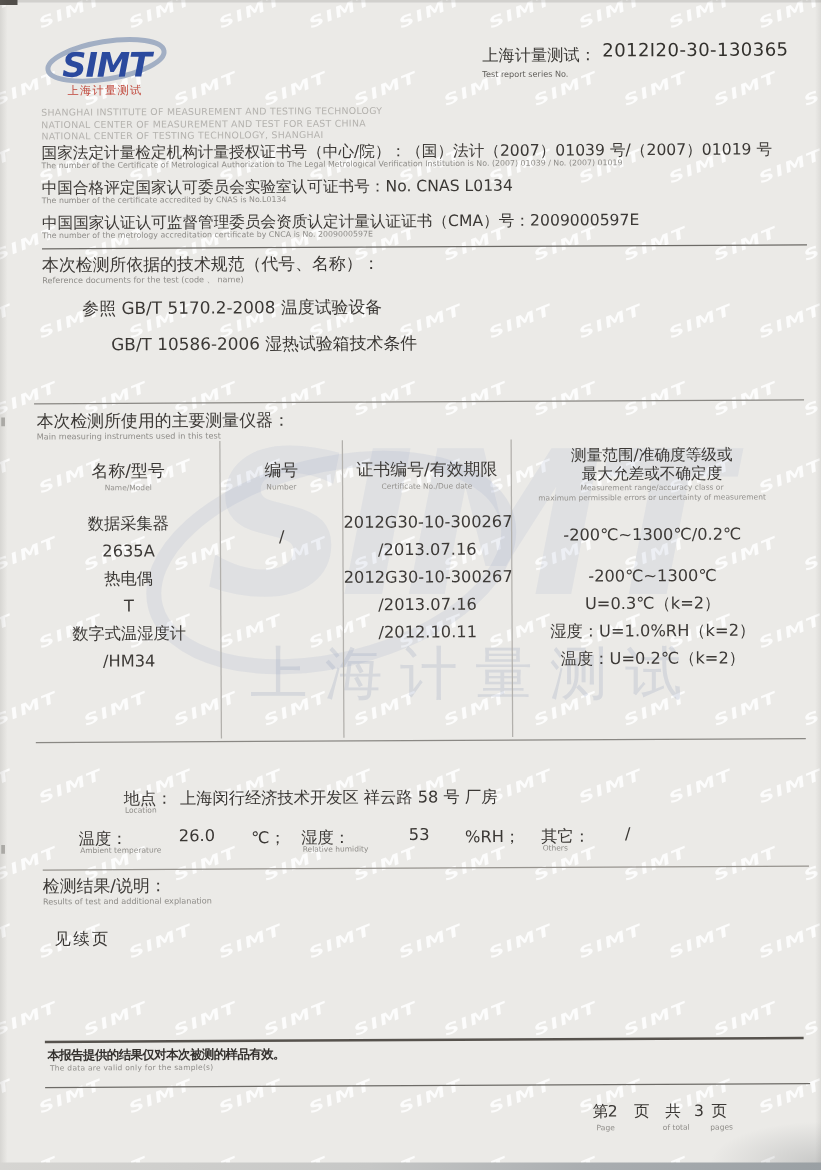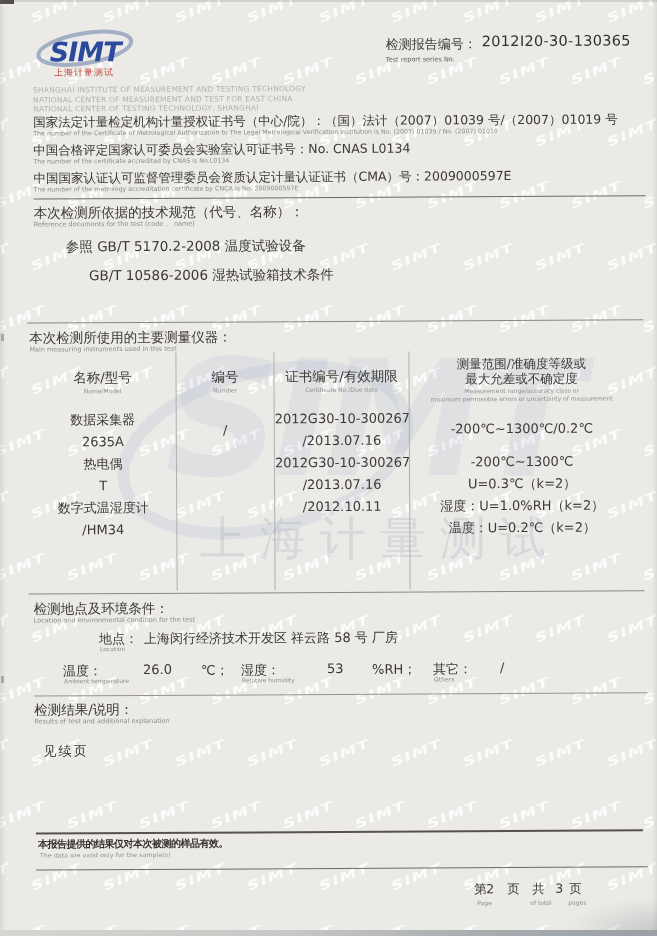--- a/index.html
+++ b/index.html
@@ -253,21 +253,21 @@
     </svg>
 
     <div class="abs inst">
       <div>SHANGHAI INSTITUTE OF MEASUREMENT AND  TESTING TECHNOLOGY</div>
       <div>NATIONAL CENTER OF MEASUREMENT AND TEST FOR EAST CHINA</div>
       <div>NATIONAL CENTER OF TESTING TECHNOLOGY, SHANGHAI</div>
     </div>
 
     <div class="abs repno">
       <div>
-        <span class="lab">检测报告编号：</span><span class="val">2012I20-30-130365</span>
+        <span class="lab">上海计量测试：</span><span class="val">2012I20-30-130365</span>
       </div>
       <div class="sub">Test report series No.</div>
     </div>
 
     <div class="abs cert" style="top:113px;">
       <div class="zh1">国家法定计量检定机构计量授权证书号（中心/院）：（国）法计（2007）01039 号/（2007）01019 号</div>
       <div class="en1">The number of the Certificate of Metrological Authorization to The Legal Metrological Verification Institution is No. (2007) 01039 / No. (2007) 01019</div>
     </div>
     <div class="abs cert" style="top:141px;">
       <div class="zh1">中国合格评定国家认可委员会实验室认可证书号：No. CNAS L0134</div>
@@ -332,24 +332,20 @@
         </div>
         <div class="l l44">-200℃~1300℃/0.2℃</div>
         <div class="l">-200℃~1300℃</div>
         <div class="l">U=0.3℃（k=2）</div>
         <div class="l">湿度：U=1.0%RH（k=2）</div>
         <div class="l">温度：U=0.2℃（k=2）</div>
       </div>
     </div>
     <div class="rule" style="top:592px;left:28px;width:616px;"></div>
 
-    <div class="abs sec" style="left:33px;top:599px;">
-      <div class="t">检测地点及环境条件：</div>
-      <div class="s">Location and environmental condition for the test</div>
-    </div>
 
     <div class="abs" style="left:0;top:629px;right:0;height:26px;">
       <span class="lbl" style="left:54px;margin-left:44px;">
         <span>地点：</span>
         <span class="sub">Location</span>
       </span>
       <span class="val" style="left:143px;">上海闵行经济技术开发区  祥云路 58 号  厂房</span>
     </div>
 
     <div class="abs" style="left:0;top:661px;right:0;height:26px;">

